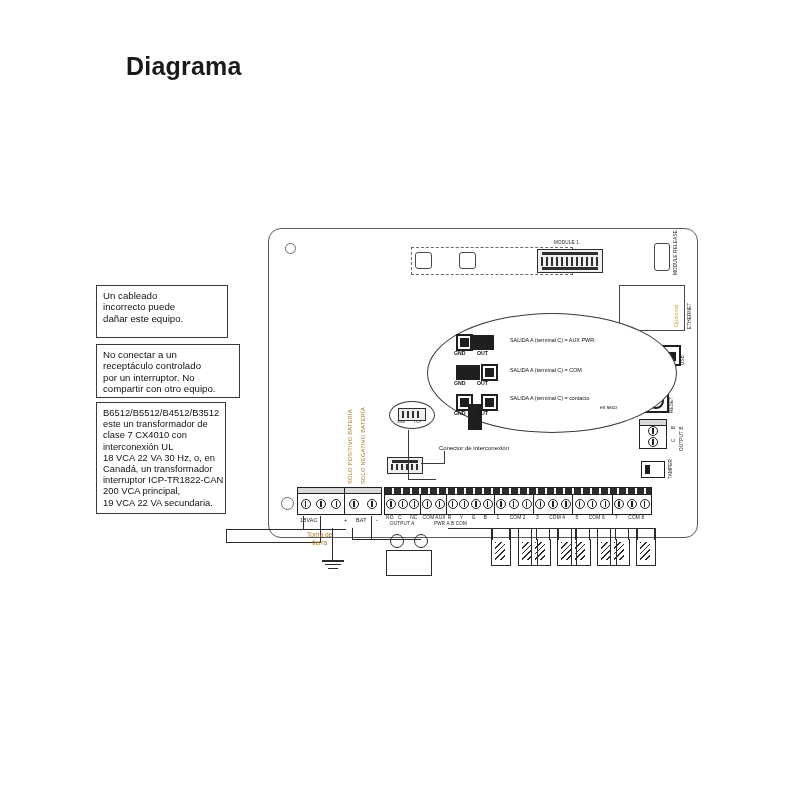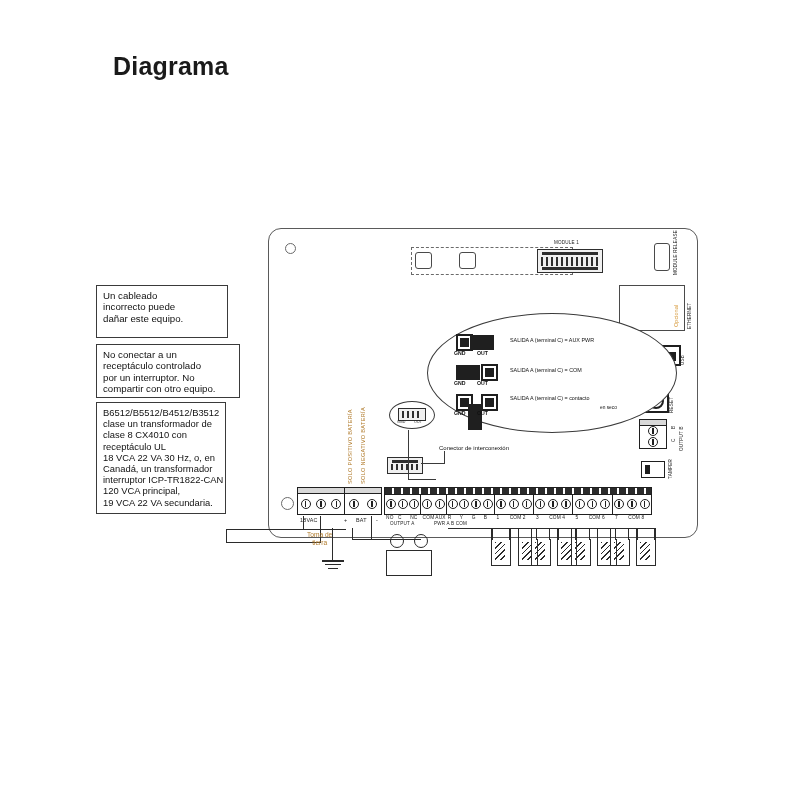--- a/index.html
+++ b/index.html
@@ -1,20 +1,20 @@
 <!DOCTYPE html>
 <html><head>
 <meta charset="utf-8">
 <style>
   html,body{margin:0;padding:0;}
   body{width:800px;height:800px;background:#ffffff;
        font-family:"Liberation Sans",sans-serif;color:#1a1a1a;
        overflow:hidden;position:relative;}
 
-  #page-title{position:absolute;left:113px;top:52px;
+  #page-title{position:absolute;left:126px;top:52px;
      font-size:25px;font-weight:bold;letter-spacing:.2px;color:#1a1a1a;}
 
   .stage{position:absolute;left:0;top:0;width:800px;height:800px;}
 
   
   .note{position:absolute;background:#fff;border:1.6px solid #3a3a3a;
         box-sizing:border-box;padding:4px 5px 5px 6px;
         font-size:9.7px;line-height:11.4px;color:#111;}
   .note div{white-space:nowrap;}
   #note-wiring{left:96px;top:285px;width:132px;height:53px;}
@@ -107,27 +107,27 @@
   </div>
 
   <div class="note" id="note-wiring">
     <div>Un cableado</div>
     <div>incorrecto puede</div>
     <div>dañar este equipo.</div>
   </div>
 
   <div class="note" id="note-xfmr">
     <div>B6512/B5512/B4512/B3512</div>
-    <div>clase un transformador de</div>
-    <div>clase 8 CX4010 con</div>
-    <div>receptáculo UL</div>
+    <div>este un transformador de</div>
+    <div>clase 7 CX4010 con</div>
+    <div>interconexión UL</div>
     <div>18 VCA 22 VA 30 Hz, o, en</div>
     <div>Canadá, un transformador</div>
     <div>interruptor ICP-TR1822-CAN</div>
-    <div>120 VCA principal,</div>
+    <div>200 VCA principal,</div>
     <div>19 VCA 22 VA secundaria.</div>
   </div>
 
   <div id="pcb">
 
     <div class="hole" style="left:16px;top:14px;"></div>
 
     <div class="dashbox" style="left:142px;top:18px;width:160px;height:26px;"></div>
     <div class="chip" style="left:146px;top:23px;width:15px;height:15px;"></div>
     <div class="chip" style="left:190px;top:23px;width:15px;height:15px;"></div>

